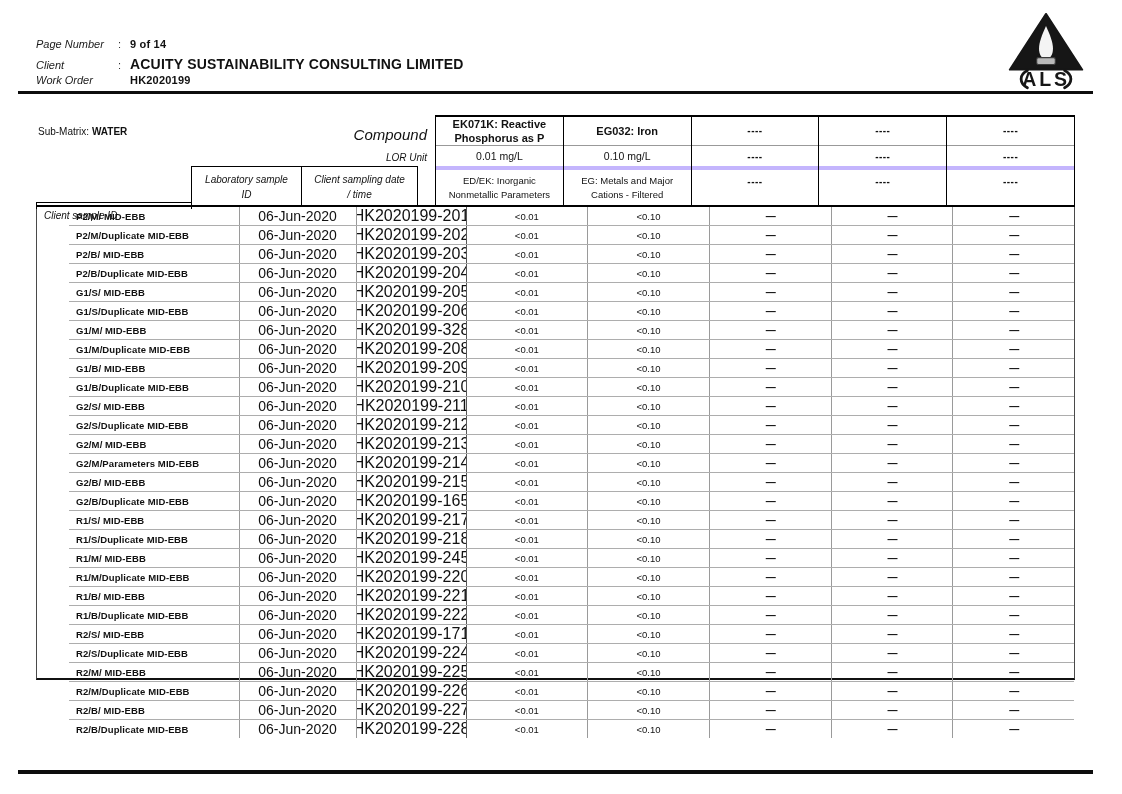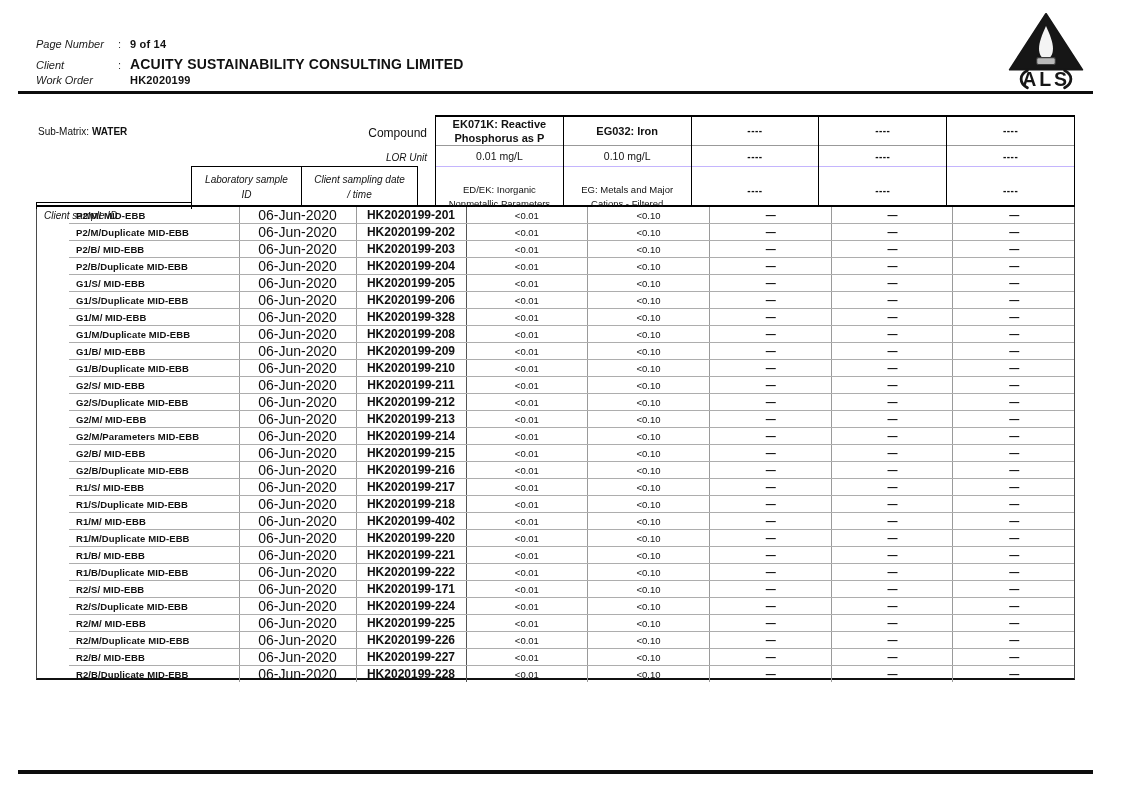--- a/index.html
+++ b/index.html
@@ -94,21 +94,22 @@
     position: absolute;
     left: 2px;
     top: 9px;
     font-size: 10px;
   }
   .sub-matrix b { font-weight: bold; }
   .compound-label {
     position: absolute;
     right: 8px;
     top: 9px;
-    font-size: 12px;
+    font-style: italic;
+    font-size: 15px;
   }
   .lor-label {
     position: absolute;
     right: 8px;
     top: 35px;
     font-style: italic;
     font-size: 10px;
   }
   .hl-bottom { height: 39px; display: flex; }
   .id-cell {
@@ -144,26 +145,26 @@
   }
   .cc-lor {
     height: 21px;
     border-top: 1px solid #999;
     font-size: 10.5px;
     text-align: center;
     display: flex; align-items: center; justify-content: center;
   }
   .cc-method {
     height: 39px;
-    border-top: 1px solid #c4b5fd;
+    border-top: 4px solid #c4b5fd;
     font-size: 9.5px;
     line-height: 1.5;
     text-align: center;
     display: flex; align-items: flex-start; justify-content: center;
-    padding-top: 16px;
+    padding-top: 4px;
   }
   .cc-name div, .cc-method div { max-width: 118px; }
 
   .tbody {
     width: 1039px;
     height: 473px;
     display: flex;
     flex-direction: column;
     border-left: 1.5px solid #4a4a4a;
     border-right: 1.5px solid #4a4a4a;
@@ -188,21 +189,21 @@
   .cell:last-child { border-right: none; }
   .c-id {
     width: 170.5px;
     justify-content: flex-start;
     padding-left: 7px;
     font-weight: bold;
     font-size: 9.5px;
     letter-spacing: 0.1px;
   }
   .c-date { width: 117px; font-size: 14px; }
-  .c-lab { width: 110px; font-size: 12px; border-right: 1.5px solid #555; font-weight: bold; }
+  .c-lab { width: 110px; font-size: 16px; border-right: 1.5px solid #555; }
   .c-val { flex: 1; font-size: 9.5px; }
   .c-val.dash { font-weight: bold; font-size: 10px; letter-spacing: -1px; }
   .cc .dash-text { font-weight: bold; letter-spacing: 0.5px; font-size: 10px; }
 </style>
 </head>
 <body>
 
 <div class="doc">
 
   <div class="hdr">
@@ -475,21 +476,21 @@
   <div class="cell c-val">&lt;0.01</div>
           <div class="cell c-val">&lt;0.10</div>
           <div class="cell c-val dash">—</div>
           <div class="cell c-val dash">—</div>
           <div class="cell c-val dash">—</div>
         </div>
 
   <div class="trow">
     <div class="cell c-id">G2/B/Duplicate MID-EBB</div>
     <div class="cell c-date">06-Jun-2020</div>
-    <div class="cell c-lab">HK2020199-216</div>
+    <div class="cell c-lab">HK2020199-165</div>
   <div class="cell c-val">&lt;0.01</div>
           <div class="cell c-val">&lt;0.10</div>
           <div class="cell c-val dash">—</div>
           <div class="cell c-val dash">—</div>
           <div class="cell c-val dash">—</div>
         </div>
 
   <div class="trow">
     <div class="cell c-id">R1/S/ MID-EBB</div>
     <div class="cell c-date">06-Jun-2020</div>
@@ -508,21 +509,21 @@
   <div class="cell c-val">&lt;0.01</div>
           <div class="cell c-val">&lt;0.10</div>
           <div class="cell c-val dash">—</div>
           <div class="cell c-val dash">—</div>
           <div class="cell c-val dash">—</div>
         </div>
 
   <div class="trow">
     <div class="cell c-id">R1/M/ MID-EBB</div>
     <div class="cell c-date">06-Jun-2020</div>
-    <div class="cell c-lab">HK2020199-402</div>
+    <div class="cell c-lab">HK2020199-245</div>
   <div class="cell c-val">&lt;0.01</div>
           <div class="cell c-val">&lt;0.10</div>
           <div class="cell c-val dash">—</div>
           <div class="cell c-val dash">—</div>
           <div class="cell c-val dash">—</div>
         </div>
 
   <div class="trow">
     <div class="cell c-id">R1/M/Duplicate MID-EBB</div>
     <div class="cell c-date">06-Jun-2020</div>

